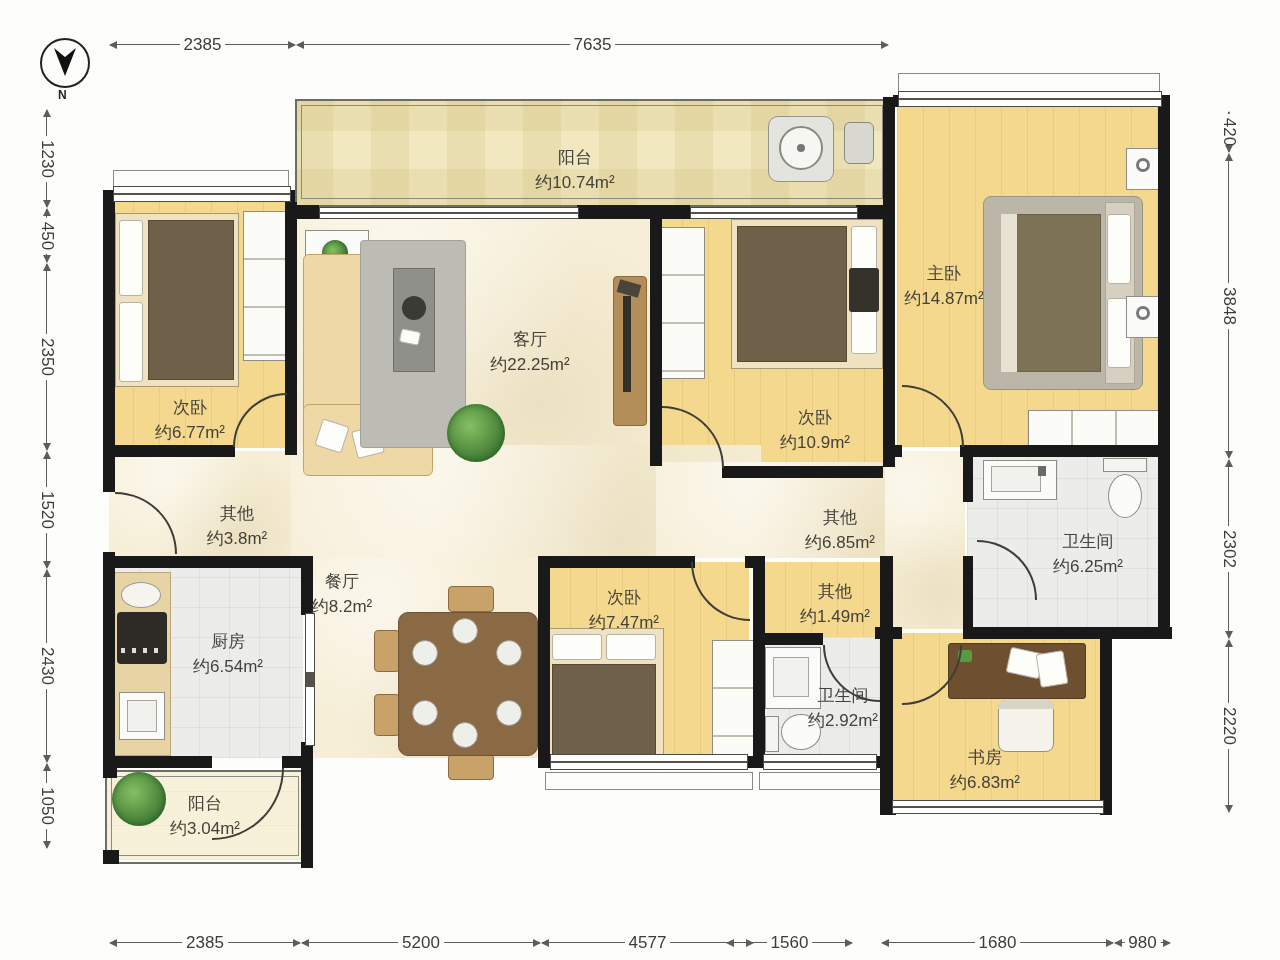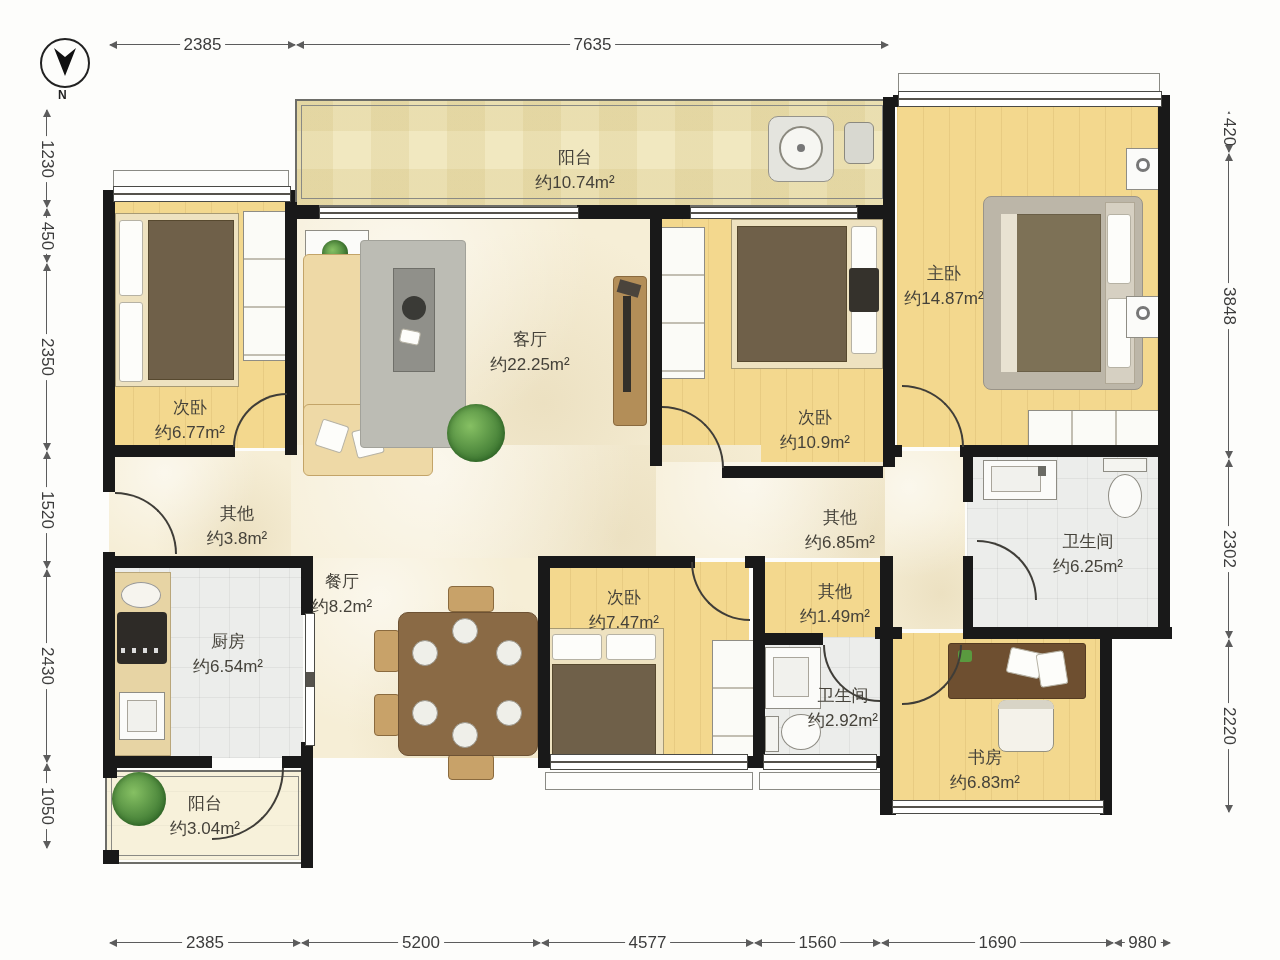--- a/index.html
+++ b/index.html
@@ -337,27 +337,27 @@
     <span class="dim-lab">2385</span>
   </div>
   <div class="dim-h" style="left:302px;top:934px;width:238px;">
     <div class="line"></div>
     <span class="dim-lab">5200</span>
   </div>
   <div class="dim-h" style="left:542px;top:934px;width:211px;">
     <div class="line"></div>
     <span class="dim-lab">4577</span>
   </div>
-  <div class="dim-h" style="left:755px;top:934px;width:125px;">
+  <div class="dim-h" style="left:727px;top:934px;width:125px;">
     <div class="line"></div>
     <span class="dim-lab">1560</span>
   </div>
   <div class="dim-h" style="left:882px;top:934px;width:231px;">
     <div class="line"></div>
-    <span class="dim-lab">1690</span>
+    <span class="dim-lab">1680</span>
   </div>
   <div class="dim-h" style="left:1115px;top:934px;width:55px;">
     <div class="line"></div>
     <span class="dim-lab">980</span>
   </div>
 
   <div class="dim-v" style="left:38px;top:110px;height:97px;">
     <div class="line"></div>
     <span class="dim-lab">1230</span>
   </div>

